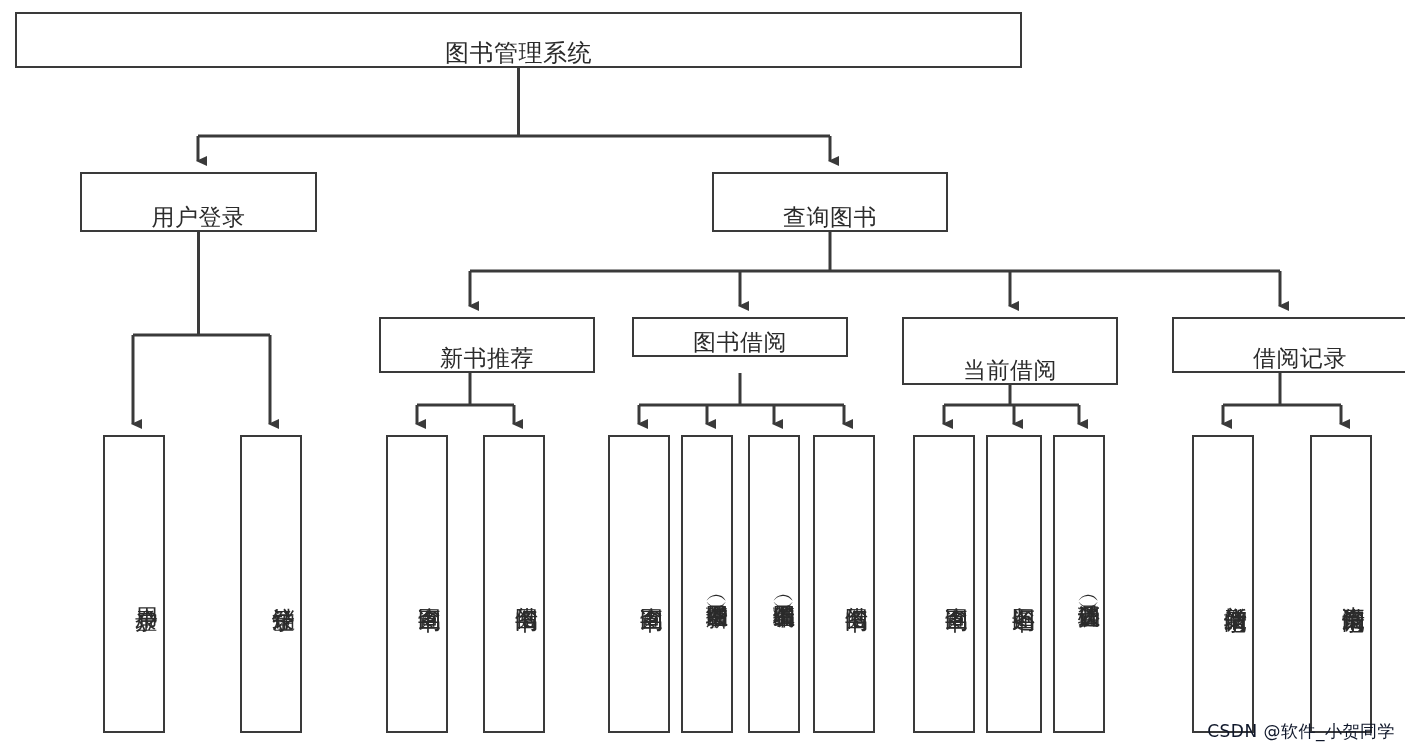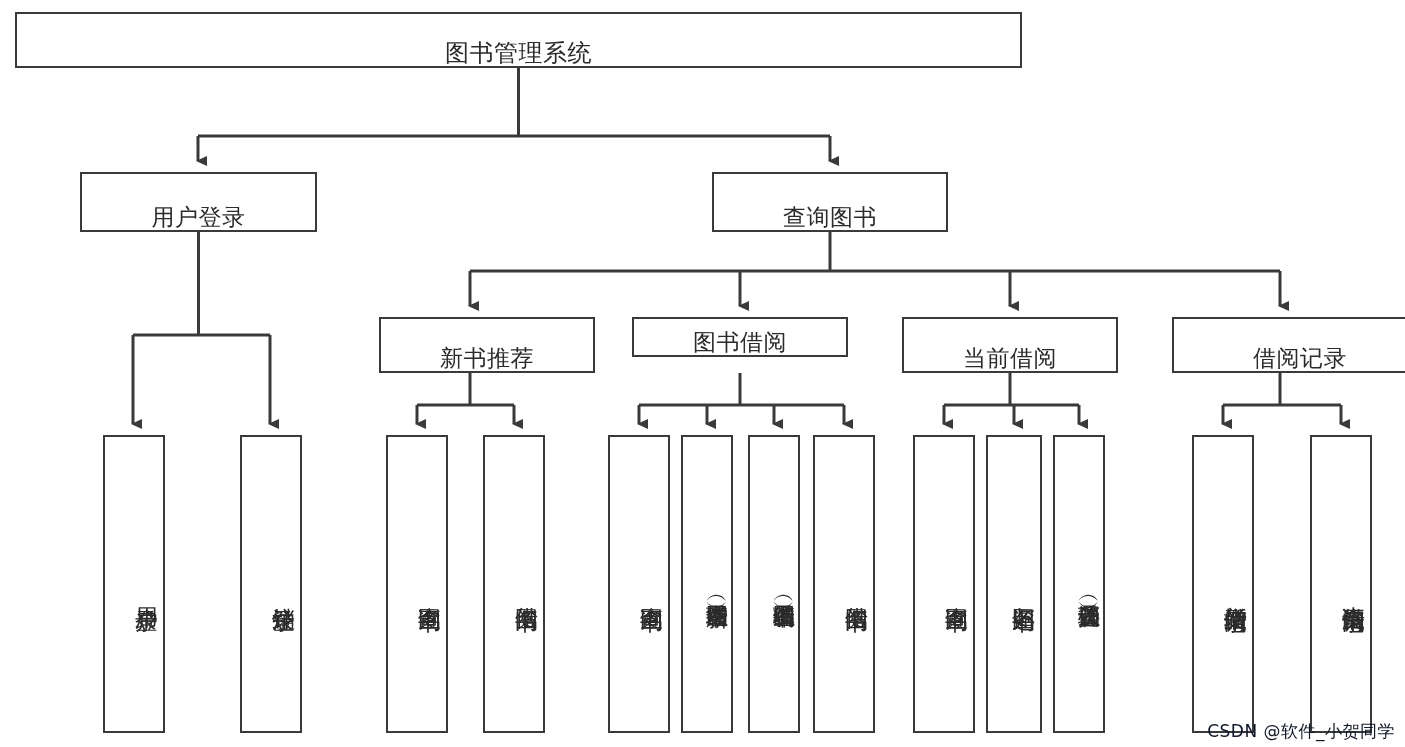--- a/index.html
+++ b/index.html
@@ -138,21 +138,21 @@
   <div class="node node-h" style="left:712px; top:172px; width:236px; height:60px;">
     <span>查询图书</span>
   </div>
 
   <div class="node node-h" style="left:362px; top:317px; width:216px; height:56px;margin-left:17px;">
     <span>新书推荐</span>
   </div>
   <div class="node node-h" style="left:632px; top:317px; width:216px; height:40px;">
     <span>图书借阅</span>
   </div>
-  <div class="node node-h" style="left:902px; top:317px; width:216px; height:56px;">
+  <div class="node node-h" style="left:902px; top:317px; width:216px; height:68px;">
     <span>当前借阅</span>
   </div>
   <div class="node node-h" style="left:1172px; top:317px; width:256px; height:56px;">
     <span>借阅记录</span>
   </div>
 
   <div class="node node-v" style="left:103px; top:435px; width:62px; height:298px;">
     <span>用户登录</span>
   </div>
   <div class="node node-v" style="left:240px; top:435px; width:62px; height:298px;">

